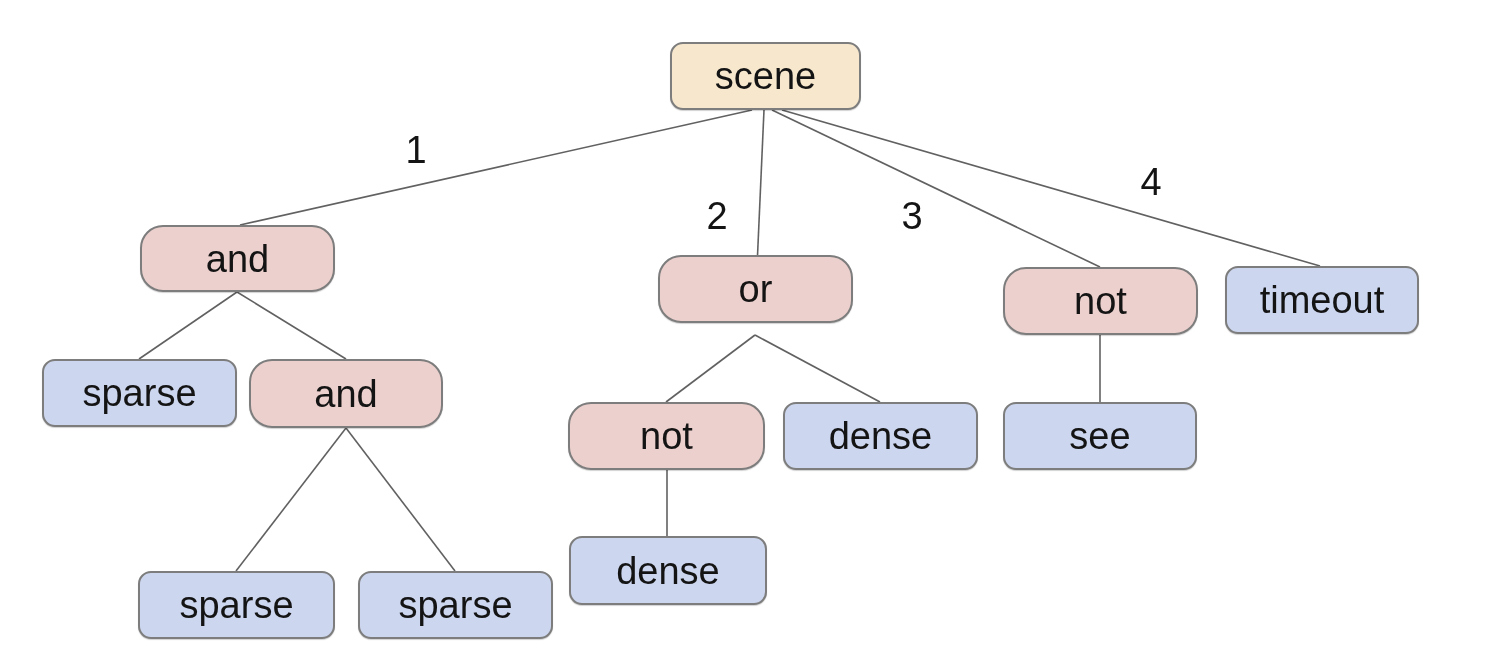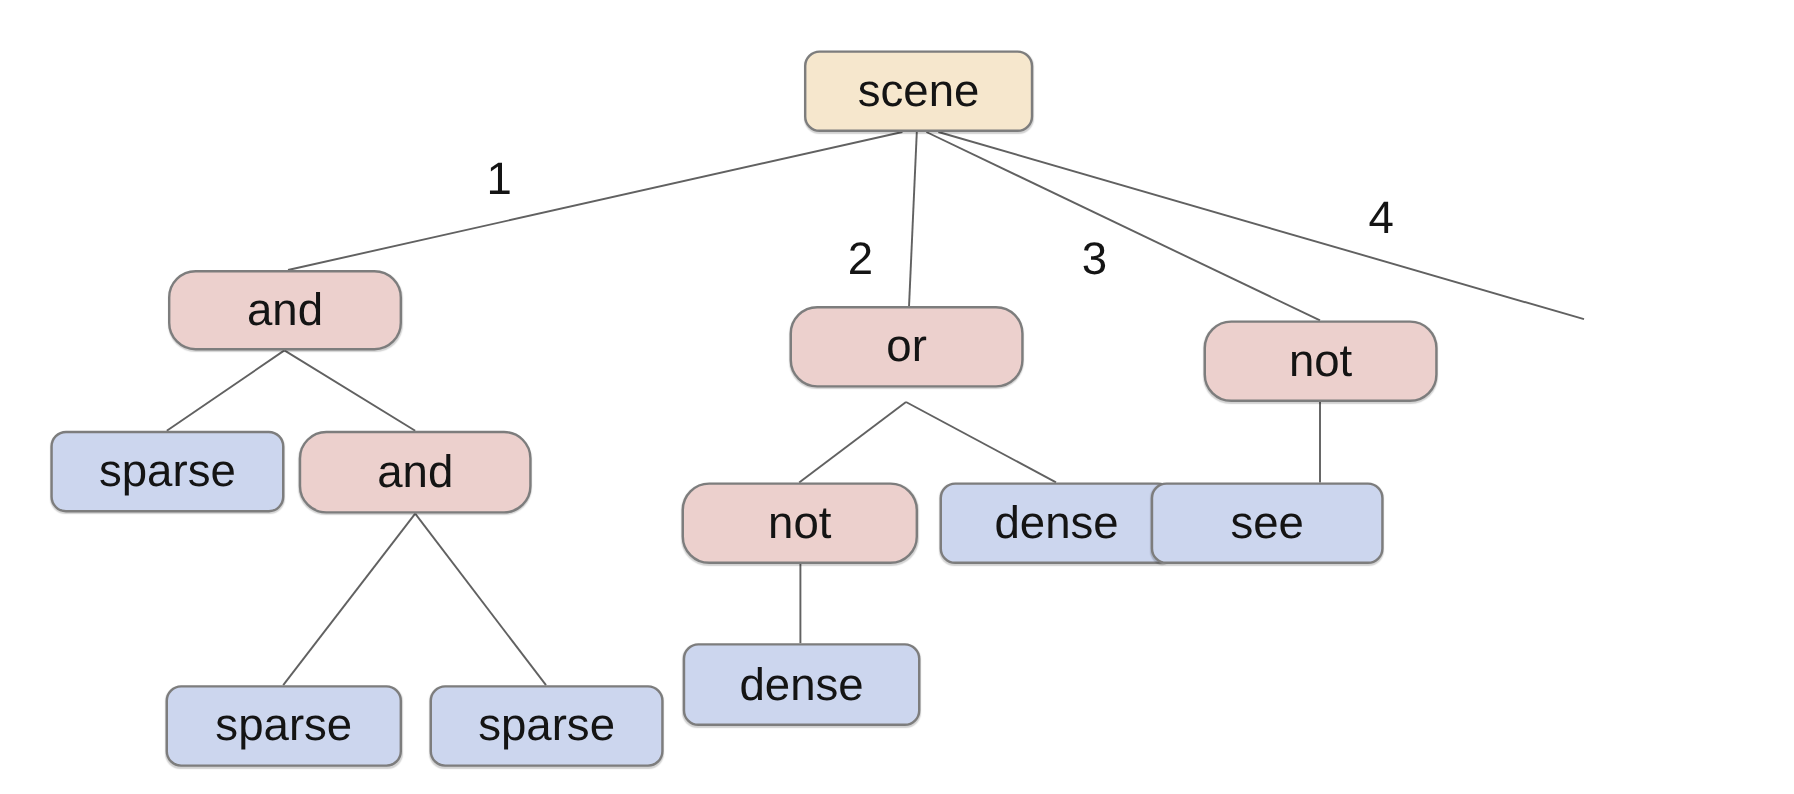--- a/index.html
+++ b/index.html
@@ -79,33 +79,36 @@
     </div>
     <div class="node operator" style="left: 140px; top: 225px; width: 195px; height: 67px;">
       <span>and</span>
     </div>
     <div class="node operator" style="left: 658px; top: 255px; width: 195px; height: 68px;">
       <span>or</span>
     </div>
     <div class="node operator" style="left: 1003px; top: 267px; width: 195px; height: 68px;">
       <span>not</span>
     </div>
+    <div class="node leaf" style="left: 1225px; top: 266px; width: 194px; height: 68px;">
+      <span>timeout</span>
+    </div>
     <div class="node leaf" style="left: 42px; top: 359px; width: 195px; height: 68px;">
       <span>sparse</span>
     </div>
     <div class="node operator" style="left: 249px; top: 359px; width: 194px; height: 69px;">
       <span>and</span>
     </div>
     <div class="node operator" style="left: 568px; top: 402px; width: 197px; height: 68px;">
       <span>not</span>
     </div>
     <div class="node leaf" style="left: 783px; top: 402px; width: 195px; height: 68px;">
       <span>dense</span>
     </div>
-    <div class="node leaf" style="left: 959px; top: 402px; width: 194px; height: 68px;">
+    <div class="node leaf" style="left: 1003px; top: 402px; width: 194px; height: 68px;">
       <span>see</span>
     </div>
     <div class="node leaf" style="left: 569px; top: 536px; width: 198px; height: 69px;">
       <span>dense</span>
     </div>
     <div class="node leaf" style="left: 138px; top: 571px; width: 197px; height: 68px;">
       <span>sparse</span>
     </div>
     <div class="node leaf" style="left: 358px; top: 571px; width: 195px; height: 68px;">
       <span>sparse</span>

